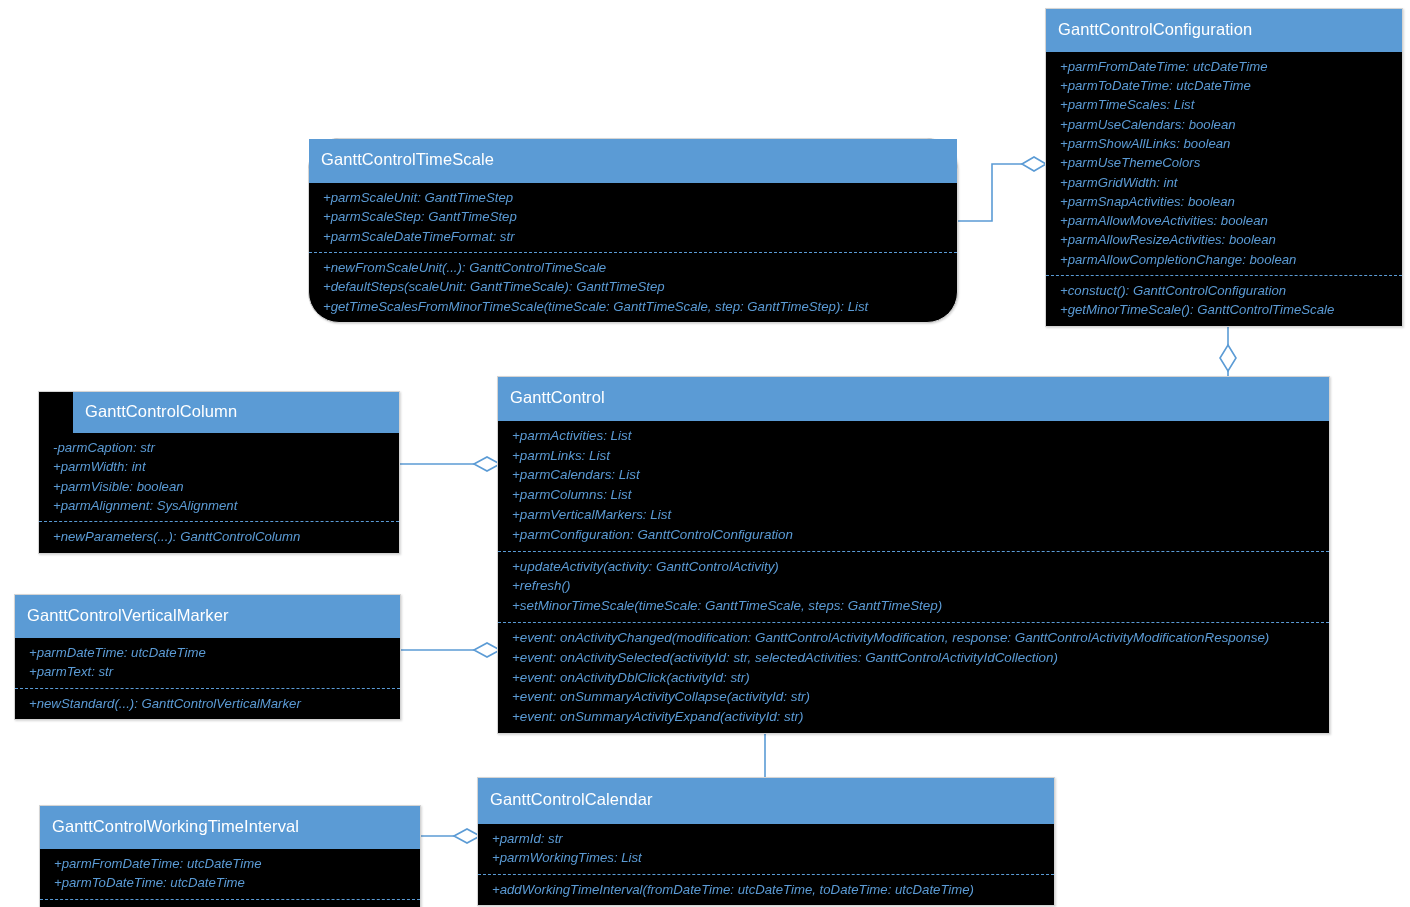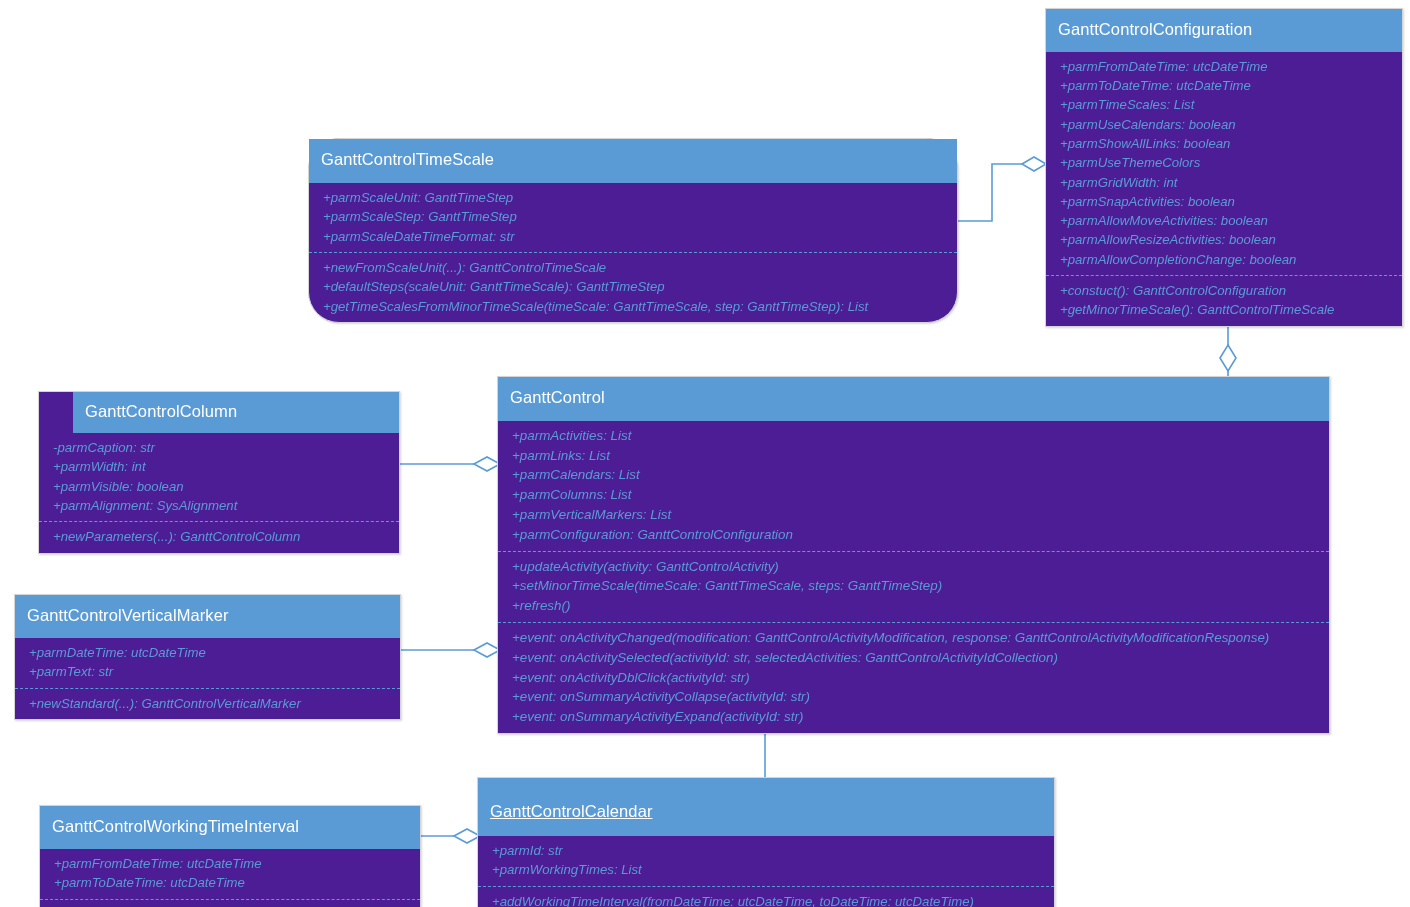--- a/index.html
+++ b/index.html
@@ -23,21 +23,21 @@
   svg.connectors {
     position: absolute;
     left: 0; top: 0;
     width: 1410px;
     height: 907px;
     pointer-events: none;
   }
   .uml-class {
     position: absolute;
     box-sizing: border-box;
-    background: #4c1d95;
+    background: #000000;
     border: 1px solid #d4d4d4;
     box-shadow: 1px 1px 2px rgba(0,0,0,0.16);
     overflow: visible;
   }
   .uml-header {
     background: #5b9bd5;
     color: #ffffff;
     font-size: 16.5px;
     line-height: 1.2;
     padding: 10px 12px 11px 12px;
@@ -64,21 +64,21 @@
   #cls-timescale    { left: 308px;  top: 138px; width: 650px; border-radius: 31px; }
   #cls-column       { left: 38px;   top: 391px; width: 362px; }
   #cls-control      { left: 497px;  top: 376px; width: 833px; }
   #cls-vmarker      { left: 14px;   top: 594px; width: 387px; }
   #cls-wti          { left: 7px;    top: 805px; width: 382px; margin-left: 32px; }
   #cls-calendar     { left: 477px;  top: 777px; width: 578px; }
 
   #cls-config .uml-header    { font-size: 16.5px; padding-top: 11px; padding-bottom: 12px; }
   #cls-control .uml-header   { padding-top: 11px; padding-bottom: 13px; }
   #cls-timescale .uml-header { padding-top: 11px; padding-bottom: 13px; }
-  #cls-calendar .uml-header  { padding-top: 24px; padding-bottom: 14px; text-decoration: underline; }
+  #cls-calendar .uml-header  { padding-top: 12px; padding-bottom: 14px; }
   #cls-wti .uml-header       { padding-top: 11px; padding-bottom: 12px; }
   #cls-vmarker .uml-header   { padding-top: 11px; padding-bottom: 12px; }
   #cls-column .uml-header    { padding-top: 10px; padding-bottom: 11px; margin-left: 34px; }
 
   #cls-control .uml-row { font-size: 13.4px; line-height: 19.8px; }
   #cls-config .uml-row  { line-height: 19.3px; }
 </style>
 </head>
 <body>
 
@@ -171,22 +171,22 @@
     <div class="uml-section">
       <div class="uml-row">+parmActivities: List</div>
       <div class="uml-row">+parmLinks: List</div>
       <div class="uml-row">+parmCalendars: List</div>
       <div class="uml-row">+parmColumns: List</div>
       <div class="uml-row">+parmVerticalMarkers: List</div>
       <div class="uml-row">+parmConfiguration: GanttControlConfiguration</div>
     </div>
     <div class="uml-section">
       <div class="uml-row">+updateActivity(activity: GanttControlActivity)</div>
+      <div class="uml-row">+refresh()</div>
       <div class="uml-row">+setMinorTimeScale(timeScale: GanttTimeScale, steps: GanttTimeStep)</div>
-      <div class="uml-row">+refresh()</div>
     </div>
     <div class="uml-section">
       <div class="uml-row">+event: onActivityChanged(modification: GanttControlActivityModification, response: GanttControlActivityModificationResponse)</div>
       <div class="uml-row">+event: onActivitySelected(activityId: str, selectedActivities: GanttControlActivityIdCollection)</div>
       <div class="uml-row">+event: onActivityDblClick(activityId: str)</div>
       <div class="uml-row">+event: onSummaryActivityCollapse(activityId: str)</div>
       <div class="uml-row">+event: onSummaryActivityExpand(activityId: str)</div>
     </div>
   </div>
 

